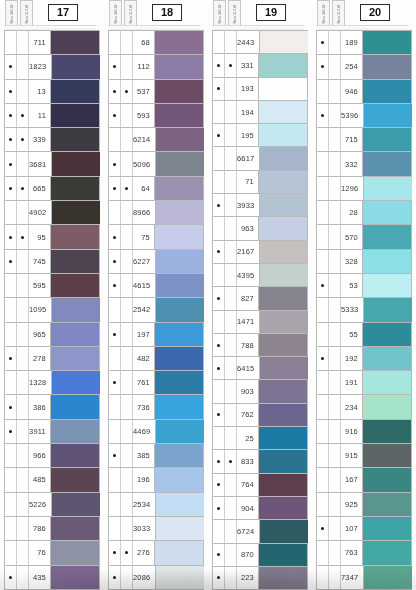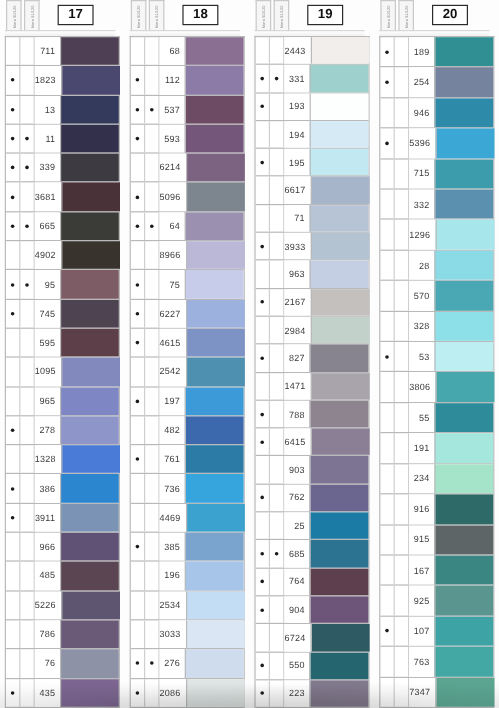--- a/index.html
+++ b/index.html
@@ -730,21 +730,21 @@
           <div class="num">2167</div>
           <div class="swatch" style="background: rgb(195, 192, 189);"></div>
         </div>
         <div class="row">
           <div class="dotcell">
             <div class="dot off"></div>
           </div>
           <div class="dotcell">
             <div class="dot off"></div>
           </div>
-          <div class="num">2984</div>
+          <div class="num">4395</div>
           <div class="swatch" style="background: rgb(194, 210, 203);"></div>
         </div>
         <div class="row">
           <div class="dotcell">
             <div class="dot"></div>
           </div>
           <div class="dotcell">
             <div class="dot off"></div>
           </div>
           <div class="num">827</div>
@@ -810,21 +810,21 @@
           <div class="num">25</div>
           <div class="swatch" style="background: rgb(28, 123, 164);"></div>
         </div>
         <div class="row">
           <div class="dotcell">
             <div class="dot"></div>
           </div>
           <div class="dotcell">
             <div class="dot"></div>
           </div>
-          <div class="num">685</div>
+          <div class="num">833</div>
           <div class="swatch" style="background: rgb(43, 115, 145);"></div>
         </div>
         <div class="row">
           <div class="dotcell">
             <div class="dot"></div>
           </div>
           <div class="dotcell">
             <div class="dot off"></div>
           </div>
           <div class="num">764</div>
@@ -850,21 +850,21 @@
           <div class="num">6724</div>
           <div class="swatch" style="background: rgb(46, 90, 99);"></div>
         </div>
         <div class="row">
           <div class="dotcell">
             <div class="dot"></div>
           </div>
           <div class="dotcell">
             <div class="dot off"></div>
           </div>
-          <div class="num">550</div>
+          <div class="num">870</div>
           <div class="swatch" style="background: rgb(37, 101, 112);"></div>
         </div>
         <div class="row">
           <div class="dotcell">
             <div class="dot"></div>
           </div>
           <div class="dotcell">
             <div class="dot off"></div>
           </div>
           <div class="num">223</div>
@@ -996,32 +996,42 @@
           <div class="num">53</div>
           <div class="swatch" style="background: rgb(189, 238, 242);"></div>
         </div>
         <div class="row">
           <div class="dotcell">
             <div class="dot off"></div>
           </div>
           <div class="dotcell">
             <div class="dot off"></div>
           </div>
-          <div class="num">3806</div>
+          <div class="num">5333</div>
           <div class="swatch" style="background: rgb(70, 167, 172);"></div>
         </div>
         <div class="row">
           <div class="dotcell">
             <div class="dot off"></div>
           </div>
           <div class="dotcell">
             <div class="dot off"></div>
           </div>
           <div class="num">55</div>
           <div class="swatch" style="background: rgb(46, 139, 153);"></div>
+        </div>
+        <div class="row">
+          <div class="dotcell">
+            <div class="dot"></div>
+          </div>
+          <div class="dotcell">
+            <div class="dot off"></div>
+          </div>
+          <div class="num">192</div>
+          <div class="swatch" style="background: rgb(114, 196, 204);"></div>
         </div>
         <div class="row">
           <div class="dotcell">
             <div class="dot off"></div>
           </div>
           <div class="dotcell">
             <div class="dot off"></div>
           </div>
           <div class="num">191</div>
           <div class="swatch" style="background: rgb(165, 231, 221);"></div>

